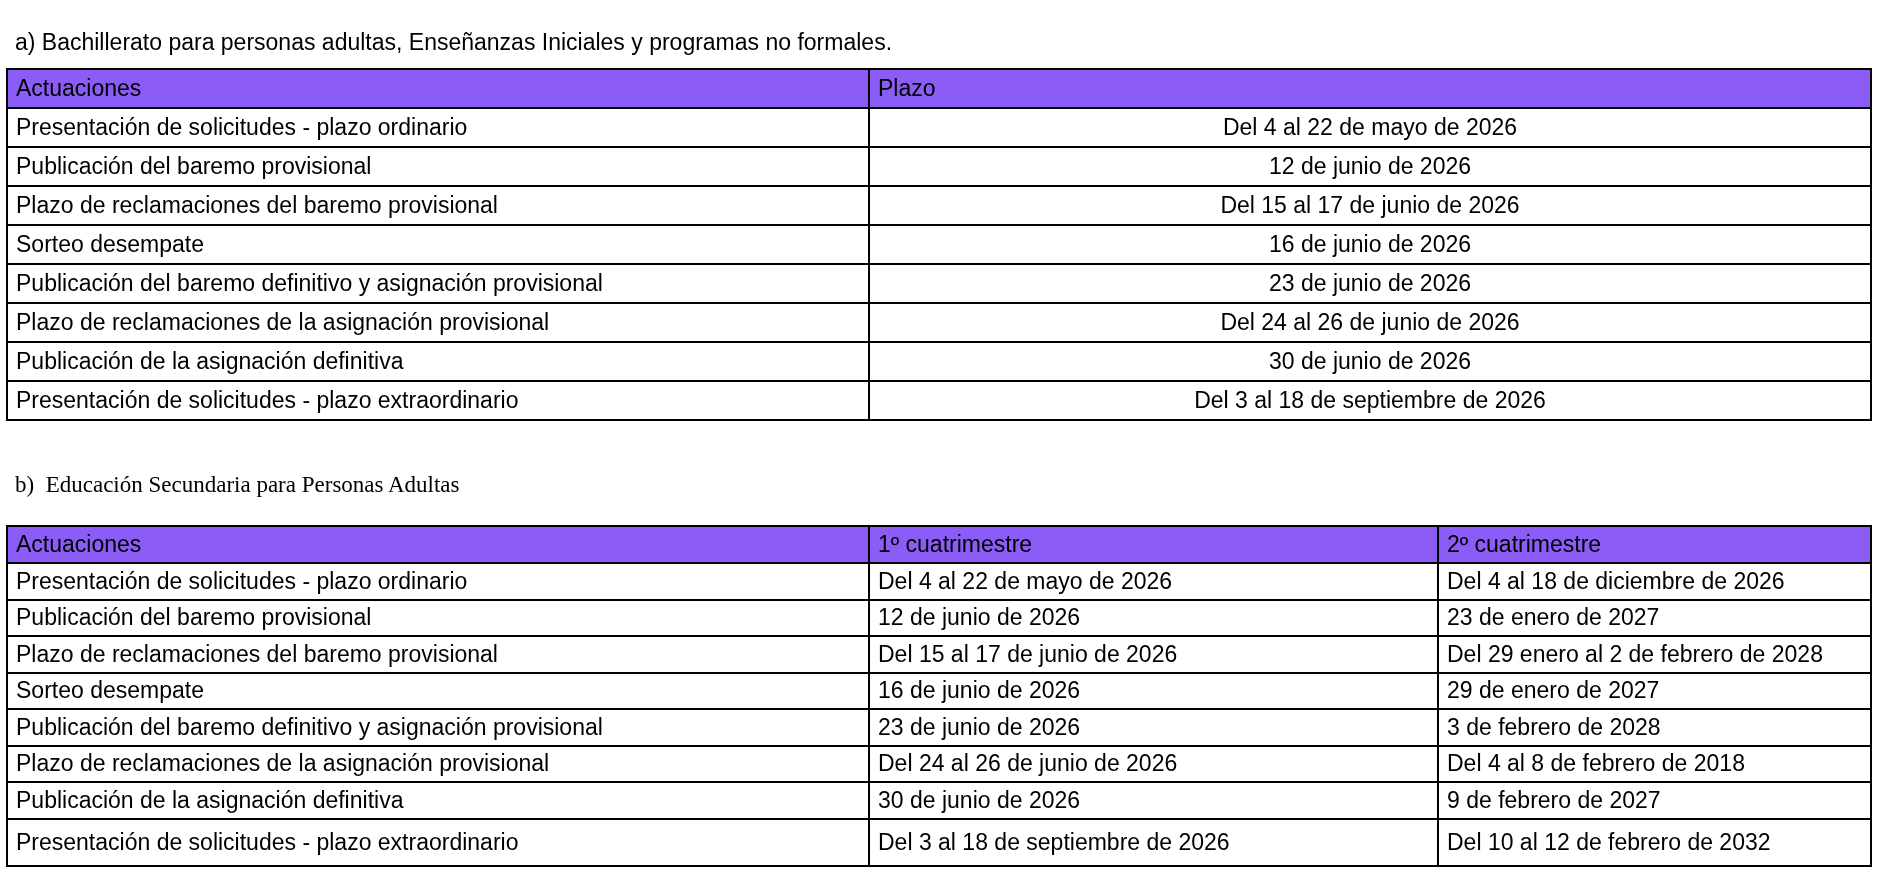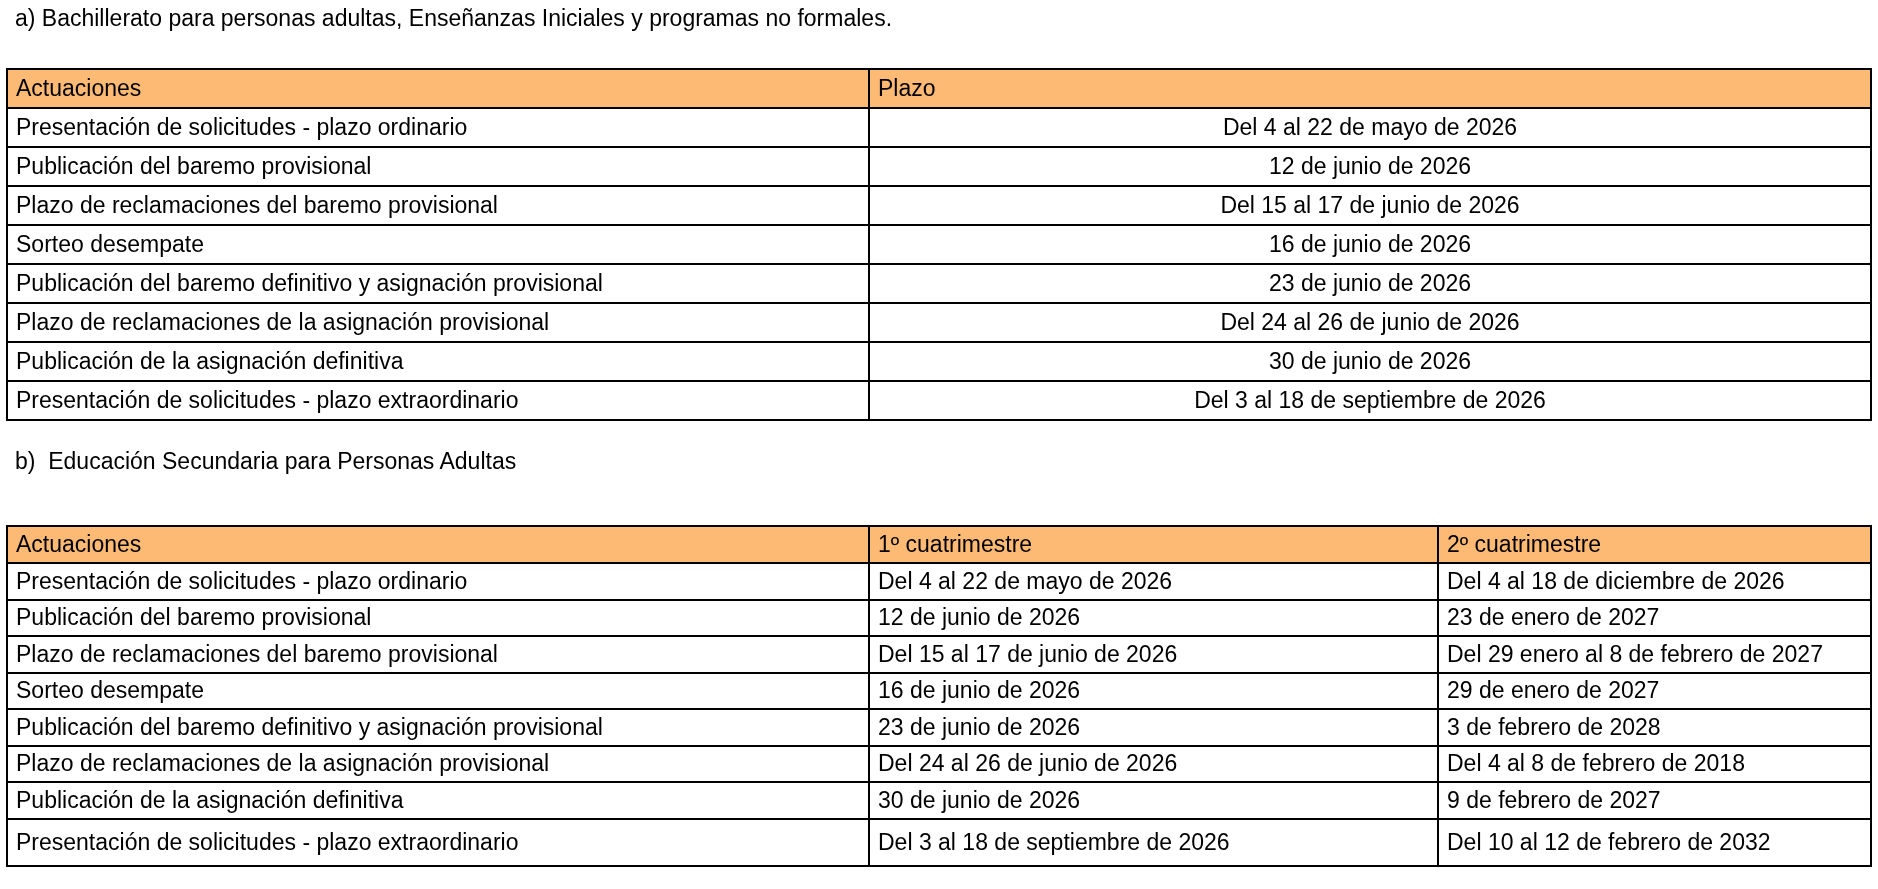--- a/index.html
+++ b/index.html
@@ -16,43 +16,43 @@
       color: #000000;
       font-size: 23px;
     }
     .section-label {
       position: absolute;
       left: 15px;
       font-size: 23px;
       line-height: 28px;
       white-space: pre;
     }
-    #label-a { top: 4px; }
-    #label-b { top: 447px; }
+    #label-a { top: 28px; }
+    #label-b { top: 471px; font-family: Liberation Serif, serif; }
 
     table.doc-table {
       position: absolute;
       left: 6px;
       width: 1866px;
       border-collapse: collapse;
       table-layout: fixed;
       border: 2px solid #000;
     }
     table.doc-table td, table.doc-table th {
       border: 2px solid #000;
       padding: 0 8px;
       font-weight: normal;
       font-size: 23px;
       text-align: left;
       vertical-align: middle;
       white-space: nowrap;
       overflow: hidden;
     }
     table.doc-table thead th {
-      background: #fdba74;
+      background: #8b5cf6;
     }
     #table-a { top: 68px; }
     #table-a thead th { height: 37px; }
     #table-a tbody td { height: 37px; }
     #table-a td.center { text-align: center; }
 
     #table-b { top: 525px; }
     #table-b thead th { height: 35px; }
     #table-b tbody td { height: 34.5px; }
     #table-b tbody tr.tall td { height: 45px; }
@@ -131,21 +131,21 @@
       <td>Del 4 al 18 de diciembre de 2026</td>
     </tr>
     <tr>
       <td>Publicación del baremo provisional</td>
       <td>12 de junio de 2026</td>
       <td>23 de enero de 2027</td>
     </tr>
     <tr>
       <td>Plazo de reclamaciones del baremo provisional</td>
       <td>Del 15 al 17 de junio de 2026</td>
-      <td>Del 29 enero al 8 de febrero de 2027</td>
+      <td>Del 29 enero al 2 de febrero de 2028</td>
     </tr>
     <tr>
       <td>Sorteo desempate</td>
       <td>16 de junio de 2026</td>
       <td>29 de enero de 2027</td>
     </tr>
     <tr>
       <td>Publicación del baremo definitivo y asignación provisional</td>
       <td>23 de junio de 2026</td>
       <td>3 de febrero de 2028</td>

